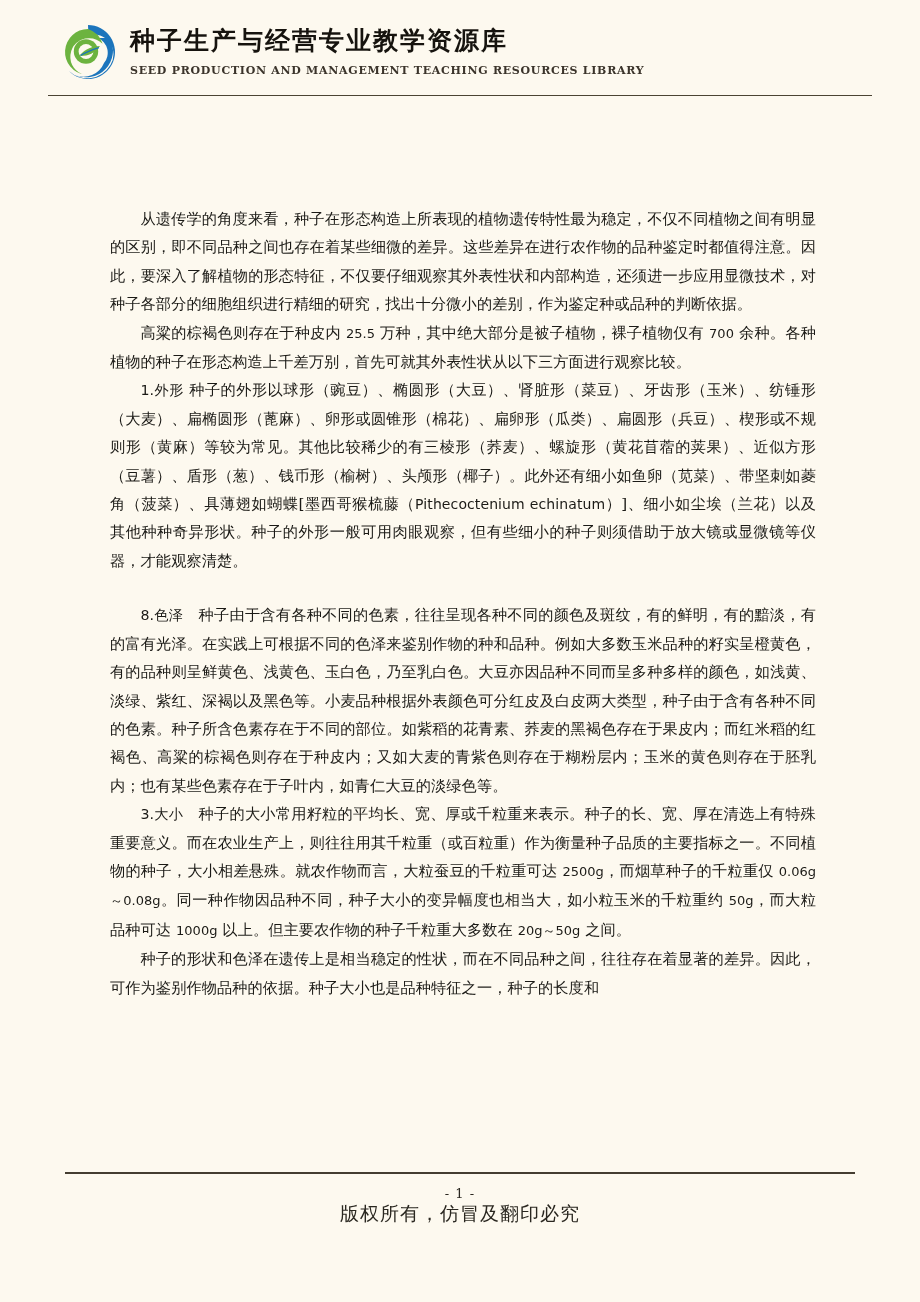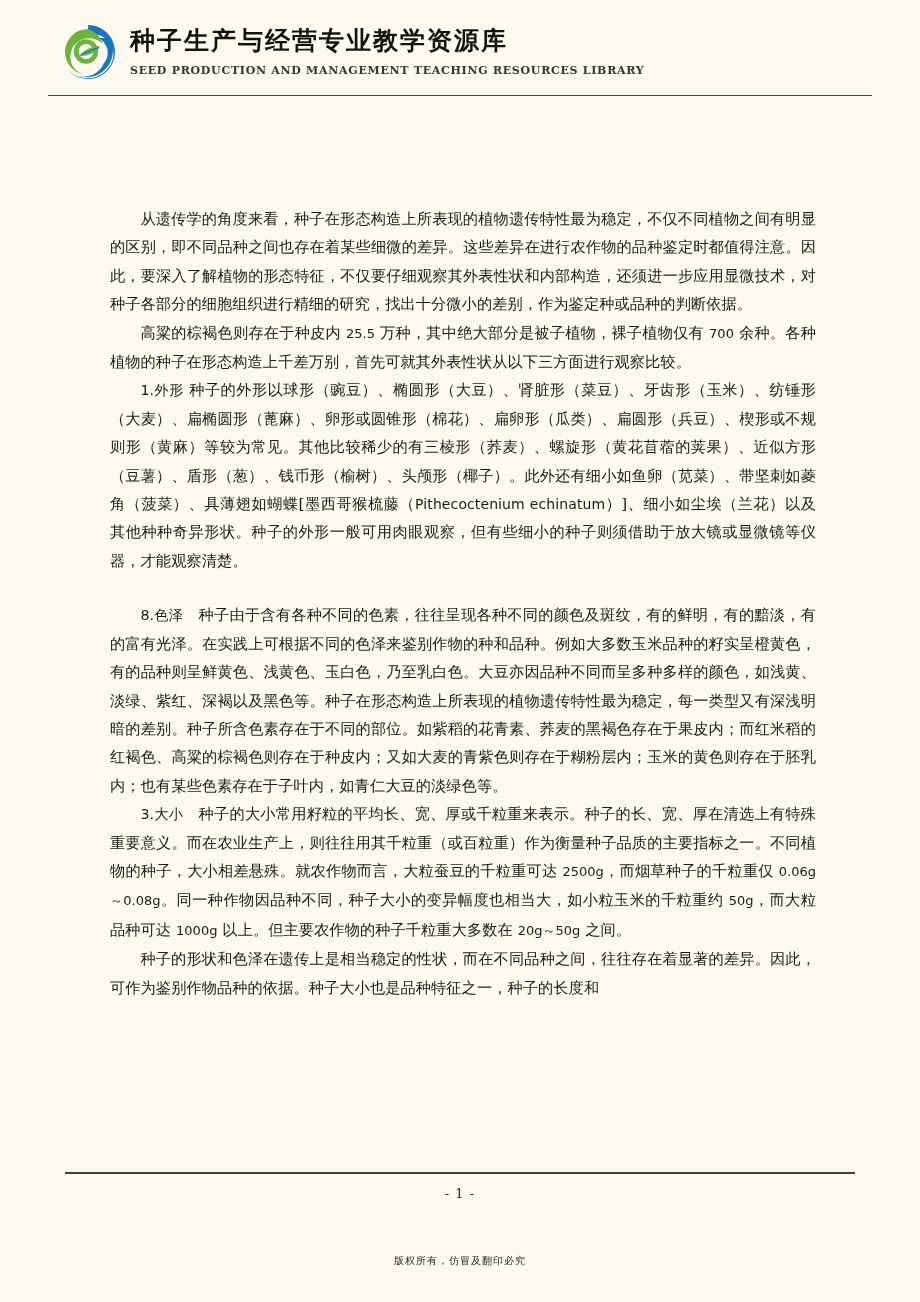--- a/index.html
+++ b/index.html
@@ -139,26 +139,25 @@
     text-align: center;
   }
   .footer-page {
     font-family: "DejaVu Serif", "Liberation Serif", serif;
     font-size: 13px;
     color: #2a2720;
     letter-spacing: 1px;
     line-height: 20px;
   }
   .footer-copy {
-    font-family: Liberation Sans, sans-serif;
-    font-size: 10px;
+    font-family: Liberation Mono, monospace;
+    font-size: 19px;
     color: #2a2720;
     letter-spacing: 1px;
     line-height: 22px;
-    margin-top: 46px;
   }
 </style>
 </head>
 <body>
 
 <div class="page">
 
   <div class="header">
     <div class="header-inner">
       <div class="logo-mark">
@@ -187,21 +186,21 @@
   <div class="content">
 
 
 
     <p class="para">从遗传学的角度来看，种子在形态构造上所表现的植物遗传特性最为稳定，不仅不同植物之间有明显的区别，即不同品种之间也存在着某些细微的差异。这些差异在进行农作物的品种鉴定时都值得注意。因此，要深入了解植物的形态特征，不仅要仔细观察其外表性状和内部构造，还须进一步应用显微技术，对种子各部分的细胞组织进行精细的研究，找出十分微小的差别，作为鉴定种或品种的判断依据。</p>
 
     <p class="para"><span>高粱的棕褐色则存在于种皮内 </span><span class="num">25.5</span><span> 万种，其中绝大部分是被子植物，裸子植物仅有 </span><span class="num">700</span><span> 余种。各种植物的种子在形态构造上千差万别，首先可就其外表性状从以下三方面进行观察比较。</span></p>
 
     <p class="para"><span class="sec-label">1.外形</span><span> 种子的外形以球形（豌豆）、椭圆形（大豆）、肾脏形（菜豆）、牙齿形（玉米）、纺锤形（大麦）、扁椭圆形（蓖麻）、卵形或圆锥形（棉花）、扁卵形（瓜类）、扁圆形（兵豆）、楔形或不规则形（黄麻）等较为常见。其他比较稀少的有三棱形（荞麦）、螺旋形（黄花苜蓿的荚果）、近似方形（豆薯）、盾形（葱）、钱币形（榆树）、头颅形（椰子）。此外还有细小如鱼卵（苋菜）、带坚刺如菱角（菠菜）、具薄翅如蝴蝶[墨西哥猴梳藤（</span><span class="latin">Pithecoctenium echinatum</span><span>）]、细小如尘埃（兰花）以及其他种种奇异形状。种子的外形一般可用肉眼观察，但有些细小的种子则须借助于放大镜或显微镜等仪器，才能观察清楚。</span></p>
 
-    <p class="para gap-before"><span class="sec-label">8.色泽</span><span>　种子由于含有各种不同的色素，往往呈现各种不同的颜色及斑纹，有的鲜明，有的黯淡，有的富有光泽。在实践上可根据不同的色泽来鉴别作物的种和品种。例如大多数玉米品种的籽实呈橙黄色，有的品种则呈鲜黄色、浅黄色、玉白色，乃至乳白色。大豆亦因品种不同而呈多种多样的颜色，如浅黄、淡绿、紫红、深褐以及黑色等。种子在形态构造上所表现的植物遗传特性最为稳定，每一类型又有深浅明暗的差别。种子所含色素存在于不同的部位。如紫稻的花青素、荞麦的黑褐色存在于果皮内；而红米稻的红褐色、高粱的棕褐色则存在于种皮内；又如大麦的青紫色则存在于糊粉层内；玉米的黄色则存在于胚乳内；也有某些色素存在于子叶内，如青仁大豆的淡绿色等。</span></p>
+    <p class="para gap-before"><span class="sec-label">8.色泽</span><span>　种子由于含有各种不同的色素，往往呈现各种不同的颜色及斑纹，有的鲜明，有的黯淡，有的富有光泽。在实践上可根据不同的色泽来鉴别作物的种和品种。例如大多数玉米品种的籽实呈橙黄色，有的品种则呈鲜黄色、浅黄色、玉白色，乃至乳白色。大豆亦因品种不同而呈多种多样的颜色，如浅黄、淡绿、紫红、深褐以及黑色等。小麦品种根据外表颜色可分红皮及白皮两大类型，种子由于含有各种不同的色素。种子所含色素存在于不同的部位。如紫稻的花青素、荞麦的黑褐色存在于果皮内；而红米稻的红褐色、高粱的棕褐色则存在于种皮内；又如大麦的青紫色则存在于糊粉层内；玉米的黄色则存在于胚乳内；也有某些色素存在于子叶内，如青仁大豆的淡绿色等。</span></p>
 
     <p class="para"><span class="sec-label">3.大小</span><span>　种子的大小常用籽粒的平均长、宽、厚或千粒重来表示。种子的长、宽、厚在清选上有特殊重要意义。而在农业生产上，则往往用其千粒重（或百粒重）作为衡量种子品质的主要指标之一。不同植物的种子，大小相差悬殊。就农作物而言，大粒蚕豆的千粒重可达 </span><span class="num">2500g</span><span>，而烟草种子的千粒重仅 </span><span class="num">0.06g～0.08g</span><span>。同一种作物因品种不同，种子大小的变异幅度也相当大，如小粒玉米的千粒重约 </span><span class="num">50g</span><span>，而大粒品种可达 </span><span class="num">1000g</span><span> 以上。但主要农作物的种子千粒重大多数在 </span><span class="num">20g～50g</span><span> 之间。</span></p>
 
     <p class="para">种子的形状和色泽在遗传上是相当稳定的性状，而在不同品种之间，往往存在着显著的差异。因此，可作为鉴别作物品种的依据。种子大小也是品种特征之一，种子的长度和</p>
 
   </div>
 
   <div class="footer-rule"></div>
   <div class="footer">
     <div class="footer-page">- 1 -</div>

